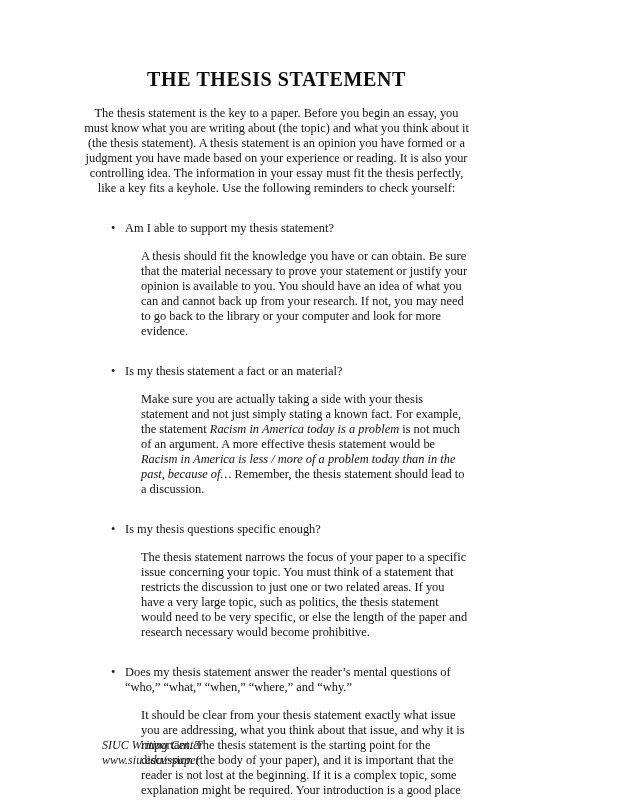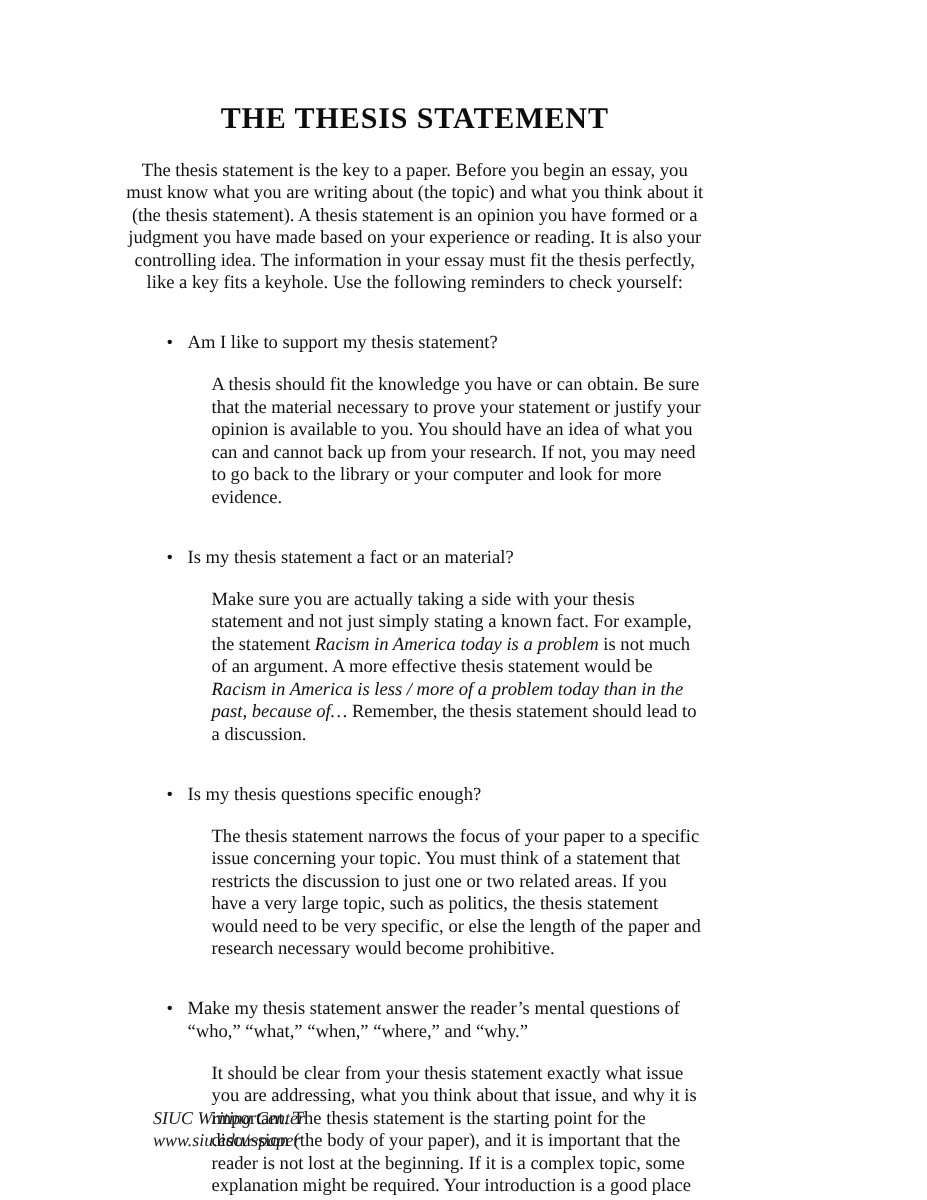--- a/index.html
+++ b/index.html
@@ -73,21 +73,21 @@
 
   <h1 class="title">THE THESIS STATEMENT</h1>
 
   <p class="intro">The thesis statement is the key to a paper. Before you begin an essay, you must know what you are writing about (the topic) and what you think about it (the thesis statement). A thesis statement is an opinion you have formed or a judgment you have made based on your experience or reading. It is also your controlling idea. The information in your essay must fit the thesis perfectly, like a key fits a keyhole. Use the following reminders to check yourself:</p>
 
   <div class="bullet-list">
 
     <div class="bullet-item">
       <div class="bullet-row">
         <span class="bullet-marker">•</span>
-        <p class="bullet-question">Am I like to support my thesis statement?</p>
+        <p class="bullet-question">Am I able to support my thesis statement?</p>
       </div>
       <p class="bullet-answer"><span>A thesis should fit the knowledge you have or can obtain. Be sure that the material necessary to prove your statement or justify your opinion is available to you. You should have an idea of what you can and cannot back up from your research. If not, you may need to go back to the library or your computer and look for more evidence.</span></p>
     </div>
 
     <div class="bullet-item">
       <div class="bullet-row">
         <span class="bullet-marker">•</span>
         <p class="bullet-question">Is my thesis statement a fact or an material?</p>
       </div>
       <p class="bullet-answer"><span>Make sure you are actually taking a side with your thesis statement and not just simply stating a known fact. For example, the statement </span><span style="font-style: italic;">Racism in America today is a problem</span><span> is not much of an argument. A more effective thesis statement would be </span><span style="font-style: italic;">Racism in America is less / more of a problem today than in the past, because of…</span><span> Remember, the thesis statement should lead to a discussion.</span></p>
@@ -97,21 +97,21 @@
       <div class="bullet-row">
         <span class="bullet-marker">•</span>
         <p class="bullet-question">Is my thesis questions specific enough?</p>
       </div>
       <p class="bullet-answer"><span>The thesis statement narrows the focus of your paper to a specific issue concerning your topic. You must think of a statement that restricts the discussion to just one or two related areas. If you have a very large topic, such as politics, the thesis statement would need to be very specific, or else the length of the paper and research necessary would become prohibitive.</span></p>
     </div>
 
     <div class="bullet-item">
       <div class="bullet-row">
         <span class="bullet-marker">•</span>
-        <p class="bullet-question">Make my thesis statement answer the reader’s mental questions of “who,” “what,” “when,” “where,” and “why.”</p>
+        <p class="bullet-question">Does my thesis statement answer the reader’s mental questions of “who,” “what,” “when,” “where,” and “why.”</p>
       </div>
       <p class="bullet-answer"><span>It should be clear from your thesis statement exactly what issue you are addressing, what you think about that issue, and why it is important. The thesis statement is the starting point for the discussion (the body of your paper), and it is important that the reader is not lost at the beginning. If it is a complex topic, some explanation might be required. Your introduction is a good place to include background information. How much you include depends on your audience and its knowledge of your topic.</span></p>
     </div>
 
   </div>
 
   <div class="footer">
     <p>SIUC Writing Center</p>
     <p>www.siu.edu/~paper</p>
   </div>

